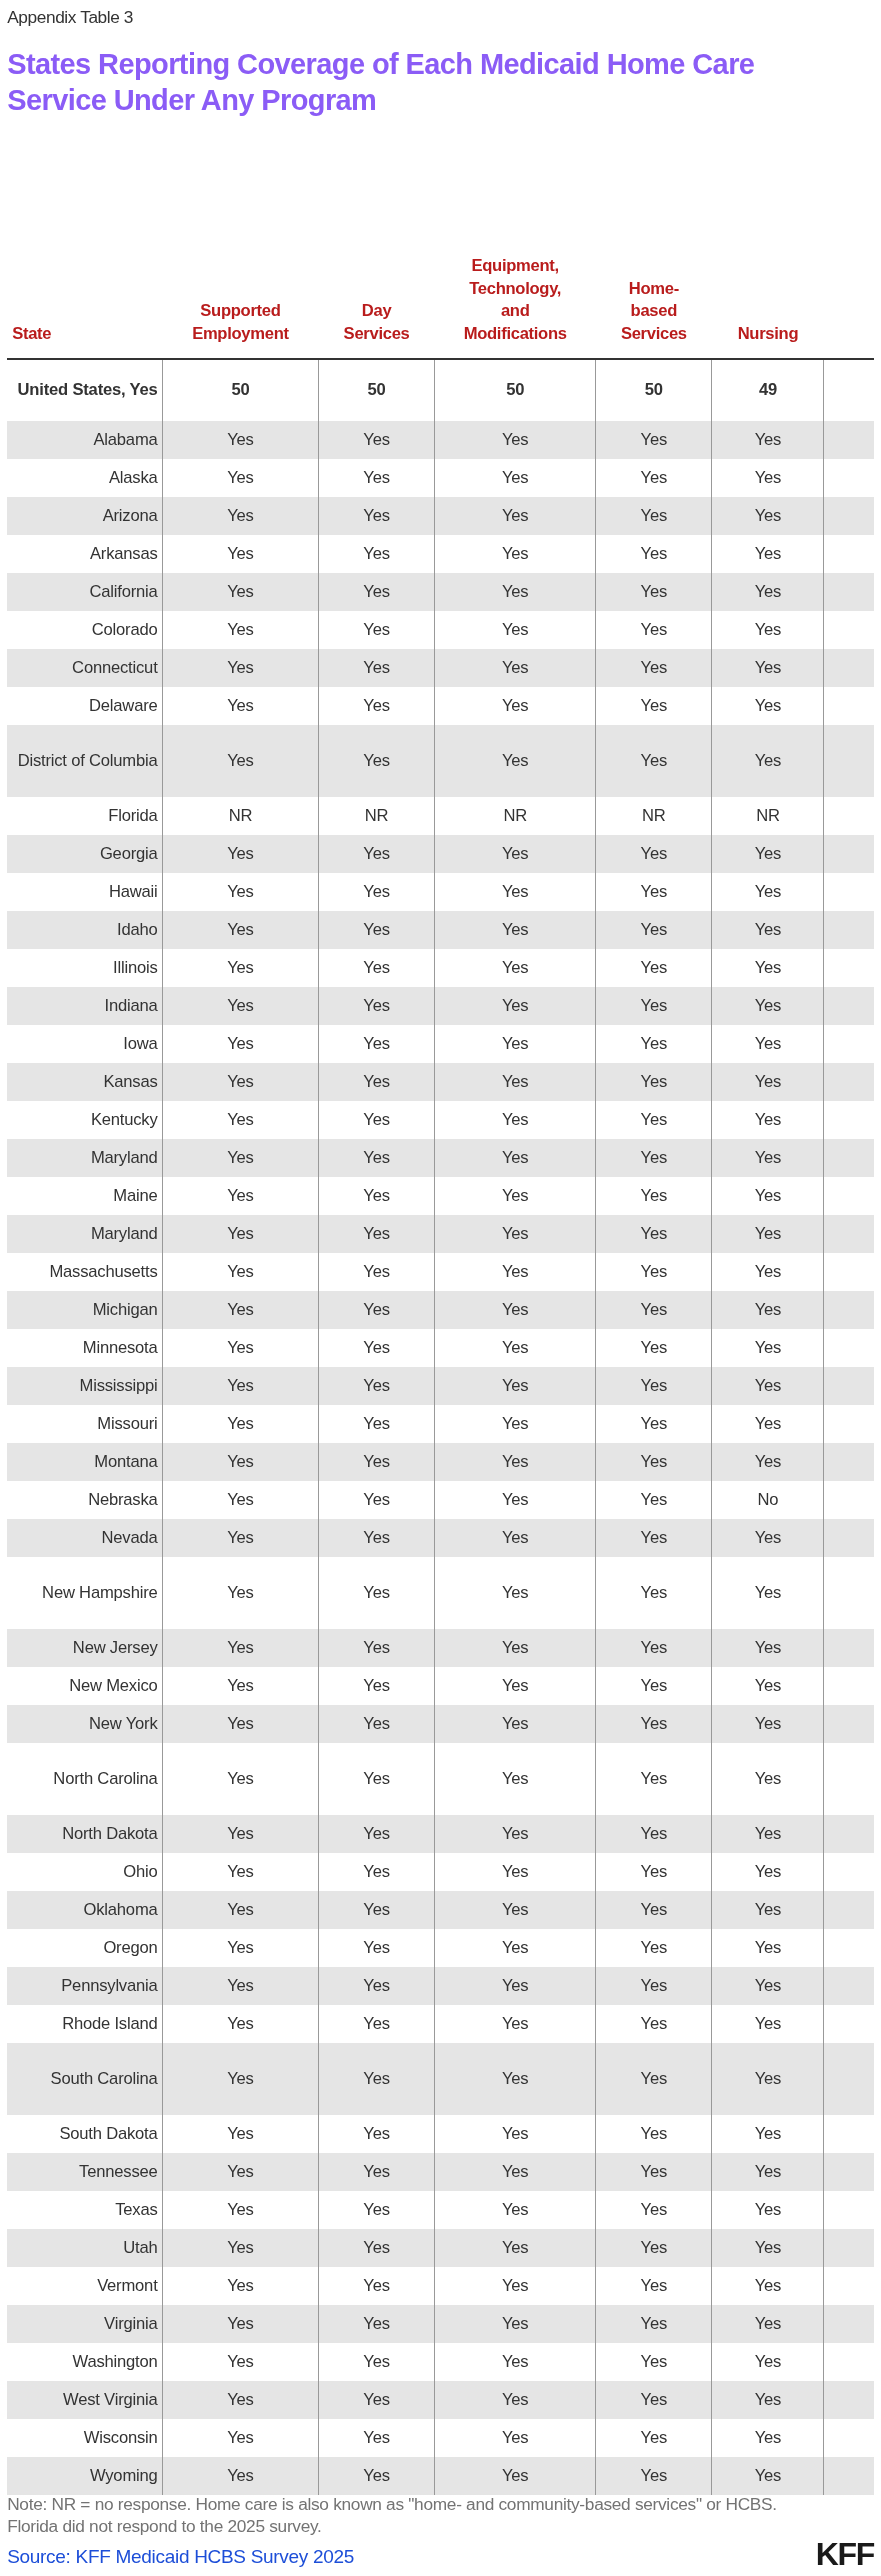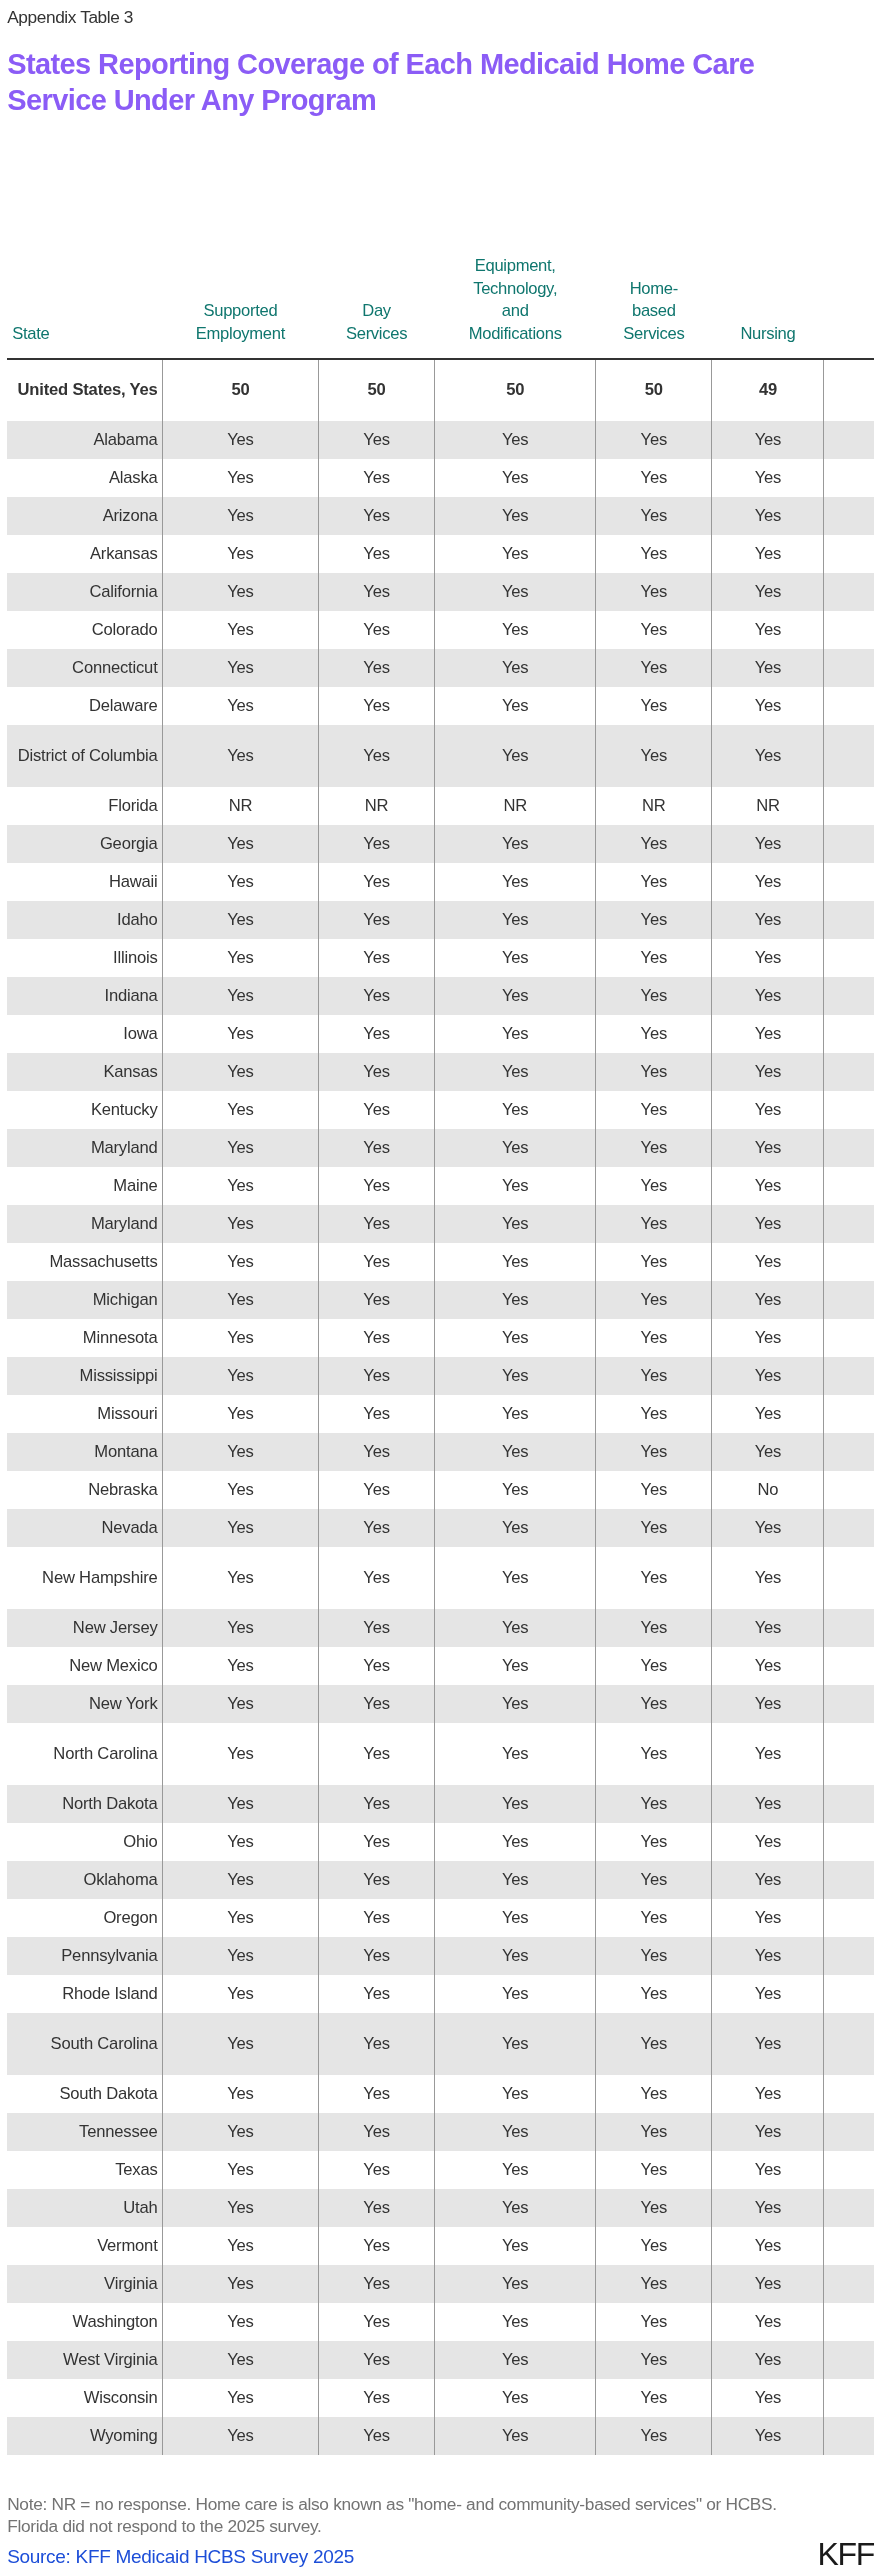--- a/index.html
+++ b/index.html
@@ -31,62 +31,62 @@
     font-size: 16.6px;
   }
   col.c-state { width: 155px; }
   col.c1 { width: 156px; }
   col.c2 { width: 116px; }
   col.c3 { width: 161px; }
   col.c4 { width: 116px; }
   col.c5 { width: 112px; }
   col.c6 { width: 137px; }
   thead th {
-    font-weight: normal;
+    font-weight: bold;
     text-align: center;
     vertical-align: bottom;
     padding: 0 4.3px 13px 4.3px;
     line-height: 22.4px;
     height: 107px;
     border-bottom: 2.9px solid #333;
-    color: #0f766e;
+    color: #b91c1c;
     letter-spacing: -0.3px;
   }
   thead th.state-h { text-align: left; padding-left: 5px; }
   thead th.clipped { text-align: right; padding-right: 29px; }
   tbody td {
     text-align: center;
     vertical-align: middle;
     padding: 0 4.3px;
     height: 38px;
     line-height: 22.4px;
     border-left: 1.4px solid #999999;
     color: #333;
     letter-spacing: -0.2px;
   }
   tbody td.state {
     text-align: right; border-left: none; padding-left: 5px;
   }
   tbody tr.total td {
     font-weight: bold; height: 61px;
   }
-  tbody tr.tall td { height: 62px; }
+  tbody tr.tall td { height: 72px; }
   tbody tr.shade td { background: #e5e5e5; }
   tbody td.clipped-cell { text-align: right; padding-right: 29px; }
   .note {
     position: absolute; left: 7.2px; top: 2494px; width: 809px;
     font-size: 17.3px; line-height: 21.7px; color: #737373; letter-spacing: -0.3px;
   }
   .source {
     position: absolute; left: 7.2px; top: 2546px;
     font-size: 19px; color: #1d4ed8; letter-spacing: -0.3px;
   }
   .logo {
     position: absolute; right: 7.2px; top: 2536px;
-    font-size: 32px; font-weight: normal; color: #1a1a1a; letter-spacing: -1.4px;
+    font-size: 32px; font-weight: bold; color: #1a1a1a; letter-spacing: -1.4px;
   }
 </style>
 </head>
 <body>
 
 <div class="kicker">Appendix Table 3</div>
 <div class="title">States Reporting Coverage of Each Medicaid Home Care Service Under Any Program</div>
 
 <div class="table-wrap">
   <table>

